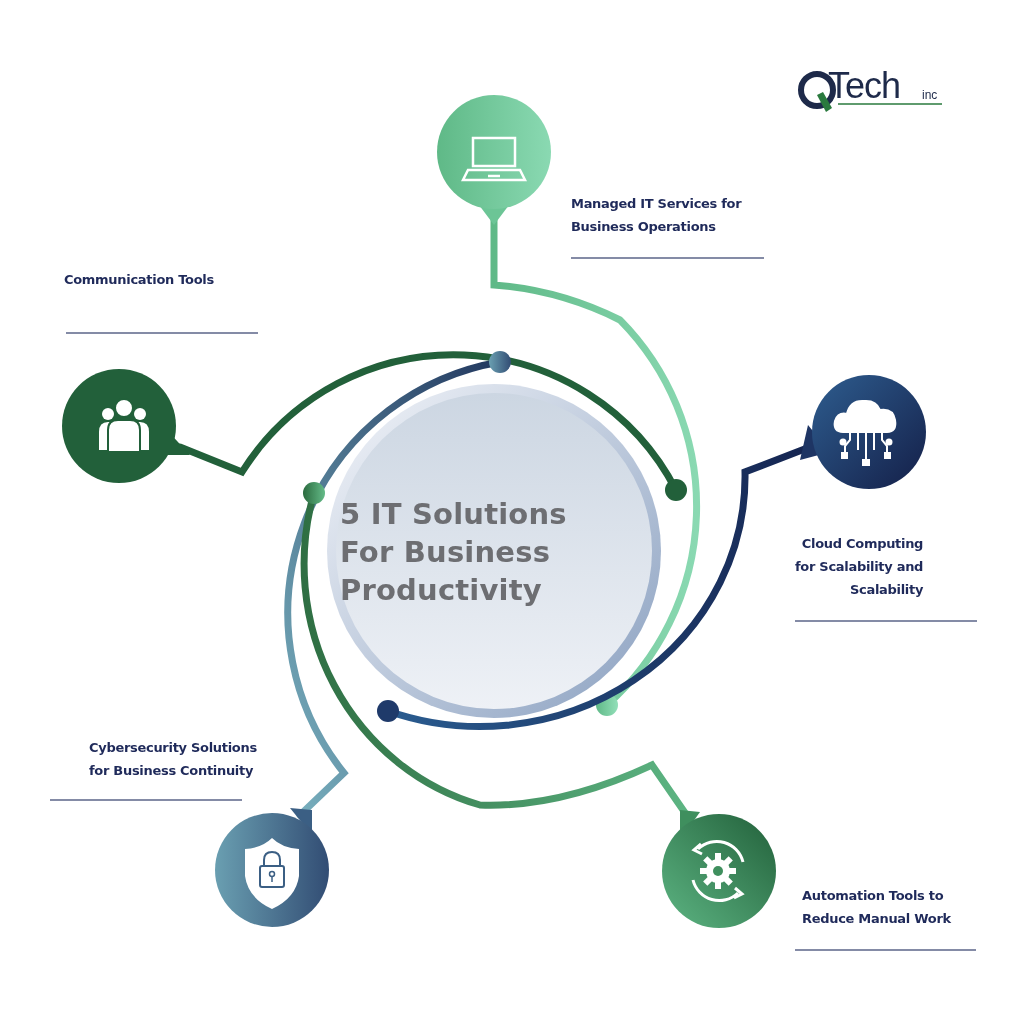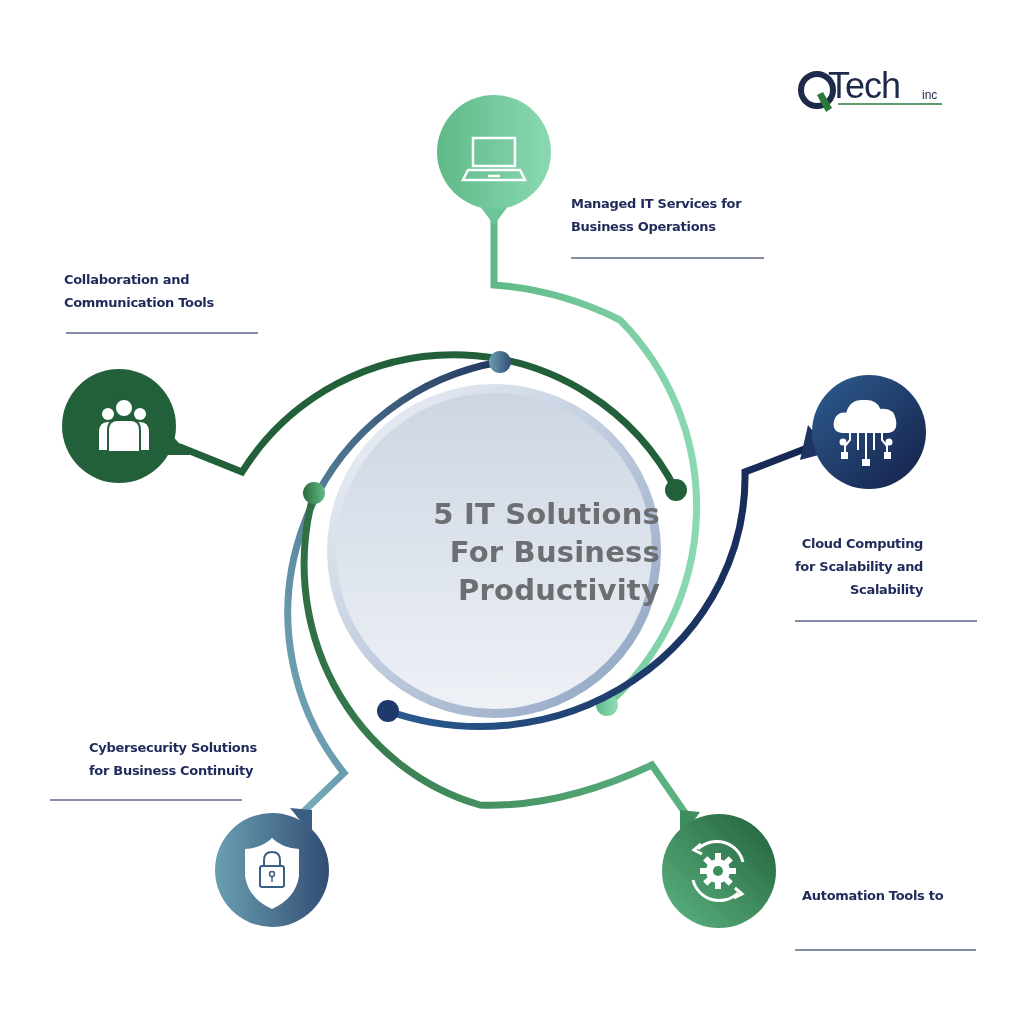--- a/index.html
+++ b/index.html
@@ -11,21 +11,21 @@
       font-family: "DejaVu Sans", sans-serif;
       font-weight: 600;
       font-size: 13px;
       line-height: 23px;
       letter-spacing: -0.3px;
     }
     .label .line { display: block; white-space: nowrap; }
     .center-title {
       position: absolute;
       left: 340px; top: 495px; width: 320px;
-      text-align: right;
+      text-align: left;
       color: #6d6e72;
       font-family: "DejaVu Sans", sans-serif;
       font-weight: bold;
       font-size: 29px;
       line-height: 38px;
       letter-spacing: 0.2px;
     }
     .center-title span { display: block; }
     .logo { position: absolute; left: 796px; top: 66px; width: 150px; height: 50px; }
     .logo-text {
@@ -217,30 +217,30 @@
   <span>For Business</span>
   <span>Productivity</span>
 </div>
 
 <div class="label" style="left:571px; top:192px;">
   <span class="line">Managed IT Services for</span>
   <span class="line">Business Operations</span>
 </div>
 
 <div class="label" style="left:64px; top:268px;">
-  <span class="line">Collaboration and</span>
   <span class="line">Communication Tools</span>
 </div>
 
 <div class="label" style="left:795px; top:532px;text-align:right;">
   <span class="line">Cloud Computing</span>
   <span class="line">for Scalability and</span>
   <span class="line">Scalability</span>
 </div>
 
 <div class="label" style="left:49px; top:736px;margin-left:40px;">
   <span class="line">Cybersecurity Solutions</span>
   <span class="line">for Business Continuity</span>
 </div>
 
 <div class="label" style="left:794px; top:884px;margin-left:8px;">
   <span class="line">Automation Tools to</span>
+  <span class="line">Reduce Manual Work</span>
 </div>
 
 </body></html>

